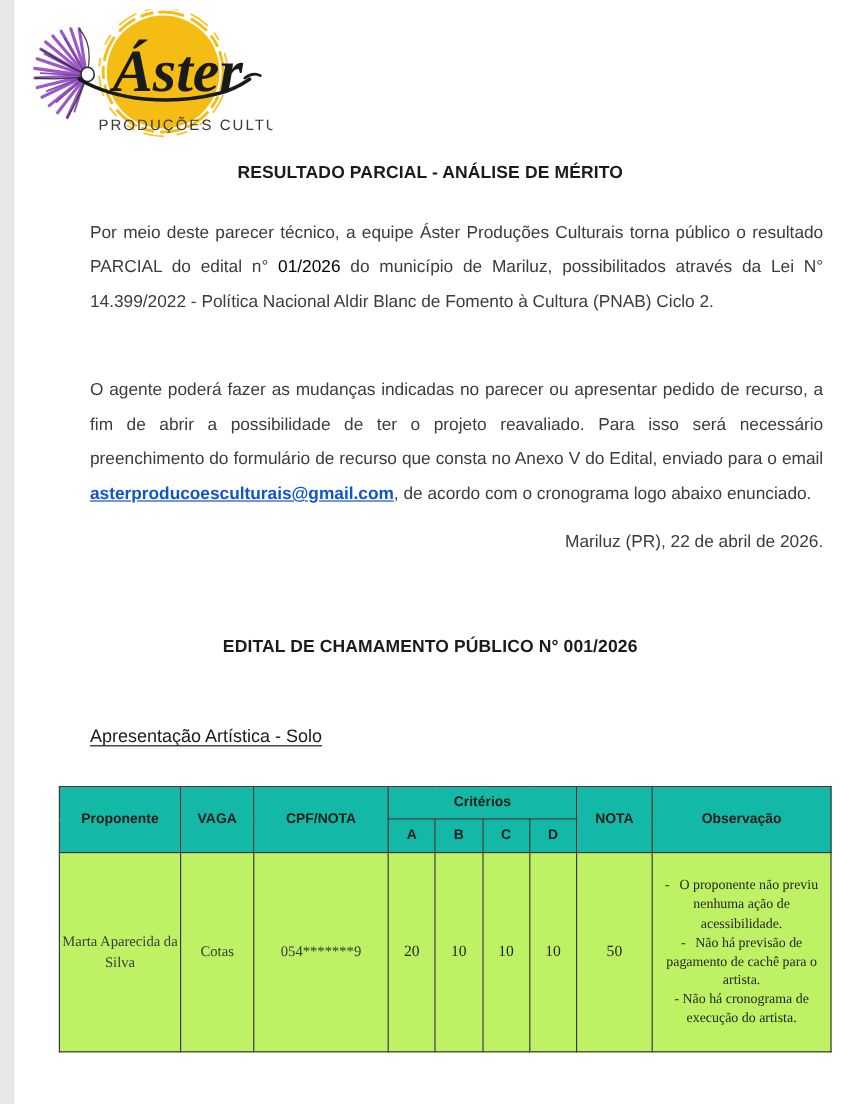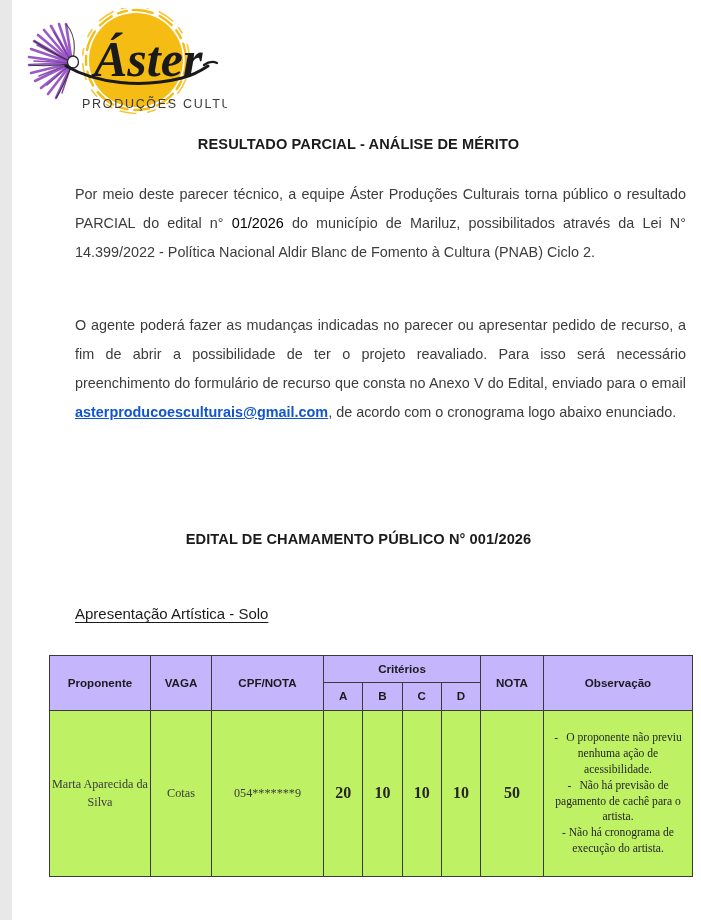--- a/index.html
+++ b/index.html
@@ -115,21 +115,21 @@
     table-layout: fixed;
   }
   table.grid th,
   table.grid td {
     border: 1px solid #3a3a3a;
     padding: 0;
     vertical-align: middle;
     text-align: center;
   }
   thead th {
-    background: #c4b5fd;
+    background: #14b8a6;
     font-family: "Liberation Sans", sans-serif;
     font-size: 11.6px;
     font-weight: bold;
     color: #1b1b1b;
     line-height: 1.25;
   }
   .th-proponente { width: 100px; }
   .th-vaga       { width: 60px;  }
   .th-cpf        { width: 111px; }
   .th-crit       { width: 156px; }
@@ -142,22 +142,22 @@
 
   tbody td {
     background: #bef264;
     font-family: "Liberation Serif", serif;
     font-size: 12.2px;
     color: #3b3b3b;
     line-height: 1.42;
     height: 165px;
   }
   td.num {
-    font-weight: bold;
-    font-size: 16px;
+    font-weight: normal;
+    font-size: 13px;
     color: #262626;
   }
   td.obs {
     font-size: 11.6px;
     color: #262626;
     line-height: 1.38;
     padding: 4px 5px;
     vertical-align: top;
   }
   .obs-item { display: block; }
@@ -230,20 +230,21 @@
   <div class="doc-title">RESULTADO PARCIAL - ANÁLISE DE MÉRITO</div>
 
   <div class="para para-1">
     <span>Por meio deste parecer técnico, a equipe Áster Produções Culturais torna público o resultado PARCIAL do edital n° </span><b>01/2026</b><span> do município de Mariluz, possibilitados através da Lei N° 14.399/2022 - Política Nacional Aldir Blanc de Fomento à Cultura (PNAB) Ciclo 2.</span>
   </div>
 
   <div class="para para-2">
     <span>O agente poderá fazer as mudanças indicadas no parecer ou apresentar pedido de recurso, a fim de abrir a possibilidade de ter o projeto reavaliado. Para isso será necessário preenchimento do formulário de recurso que consta no Anexo V do Edital, enviado para o email </span><a class="email-link" href="#">asterproducoesculturais@gmail.com</a><span>, de acordo com o cronograma logo abaixo enunciado.</span>
   </div>
 
+  <div class="date-line">Mariluz (PR), 22 de abril de 2026.</div>
 
   <div class="edital-title">EDITAL DE CHAMAMENTO PÚBLICO N° 001/2026</div>
 
   <div class="section-heading">Apresentação Artística - Solo</div>
 
   <div class="tbl-wrap">
     <table class="grid">
       <thead>
         <tr class="row-h1">
           <th class="th-proponente" rowspan="2">Proponente</th>

